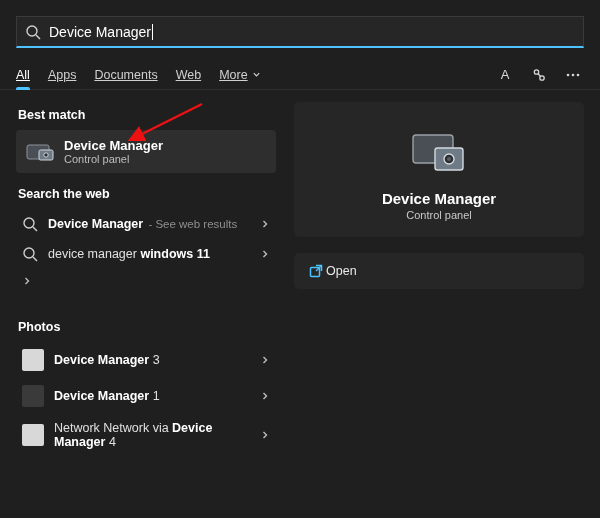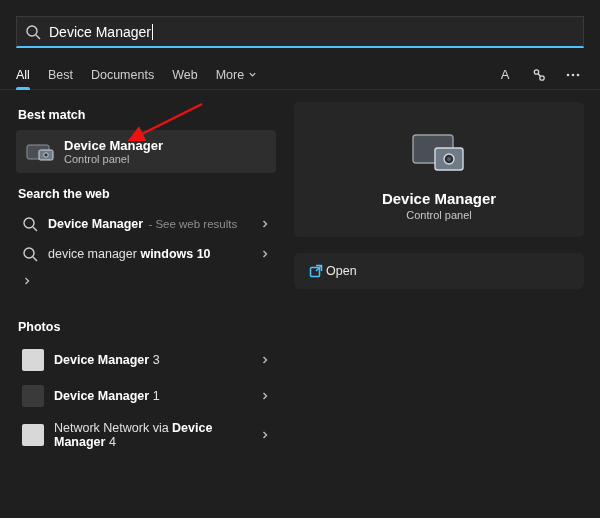--- a/index.html
+++ b/index.html
@@ -27,21 +27,21 @@
   
   .tabs-row {
     display: flex; align-items: center; justify-content: space-between;
     padding: 4px 16px 0 16px;
     height: 34px;
     border-bottom: 1px solid #2e2e2e;
   }
   .tabs { display: flex; gap: 18px; height: 100%; }
   .tab {
     font-size: 12.5px; color: #d0d0d0; display: flex; align-items: center;
-    height: 100%; position: relative; cursor: pointer;
+    height: 100%; position: relative; cursor: pointer; text-decoration: underline;
   }
   .tab.active { color: #fff; }
   .tab.active::after {
     content: ""; position: absolute; left: 0; right: 0; bottom: -1px;
     height: 3px; background: #4cc2ff; border-radius: 2px 2px 0 0;
   }
   .tab .chev { margin-left: 4px; }
   .right-icons { display: flex; gap: 12px; align-items: center; }
   .ri { width: 22px; height: 22px; display: flex; align-items: center; justify-content: center; color: #d6d6d6; cursor: pointer; font-size: 13px; }
 
@@ -110,21 +110,21 @@
   <span class="searchtext">Device Manager</span>
   <span class="caret"></span>
 </div>
 
 <div class="tabs-row">
   <div class="tabs">
     <div class="tab active">
         <span>All</span>
       </div>
     <div class="tab">
-        <span>Best</span>
+        <span>Apps</span>
       </div>
     <div class="tab">
         <span>Documents</span>
       </div>
     <div class="tab">
         <span>Web</span>
       </div>
     <div class="tab">
       <span>More</span>
       <span class="chev">
@@ -202,21 +202,21 @@
         </span>
     </div>
     <div class="li">
       <div class="tleft">
         <span class="searchicon">
             <svg viewBox="0 0 16 16" width="16" height="16" fill="none" stroke="currentColor" stroke-width="1.4">
               <circle cx="7" cy="7" r="5"></circle>
               <line x1="11" y1="11" x2="15" y2="15"></line>
             </svg>
           </span>
-        <span><span class="n">device manager </span><span class="b">windows 10</span></span>
+        <span><span class="n">device manager </span><span class="b">windows 11</span></span>
       </div>
       <span class="chevr">
           <svg width="10" height="10" viewBox="0 0 10 10" fill="none" stroke="currentColor" stroke-width="1.4">
             <polyline points="3.5,2 6.5,5 3.5,8"></polyline>
           </svg>
         </span>
     </div>
     <div class="li">
       <span class="chevr">
           <svg width="10" height="10" viewBox="0 0 10 10" fill="none" stroke="currentColor" stroke-width="1.4">

